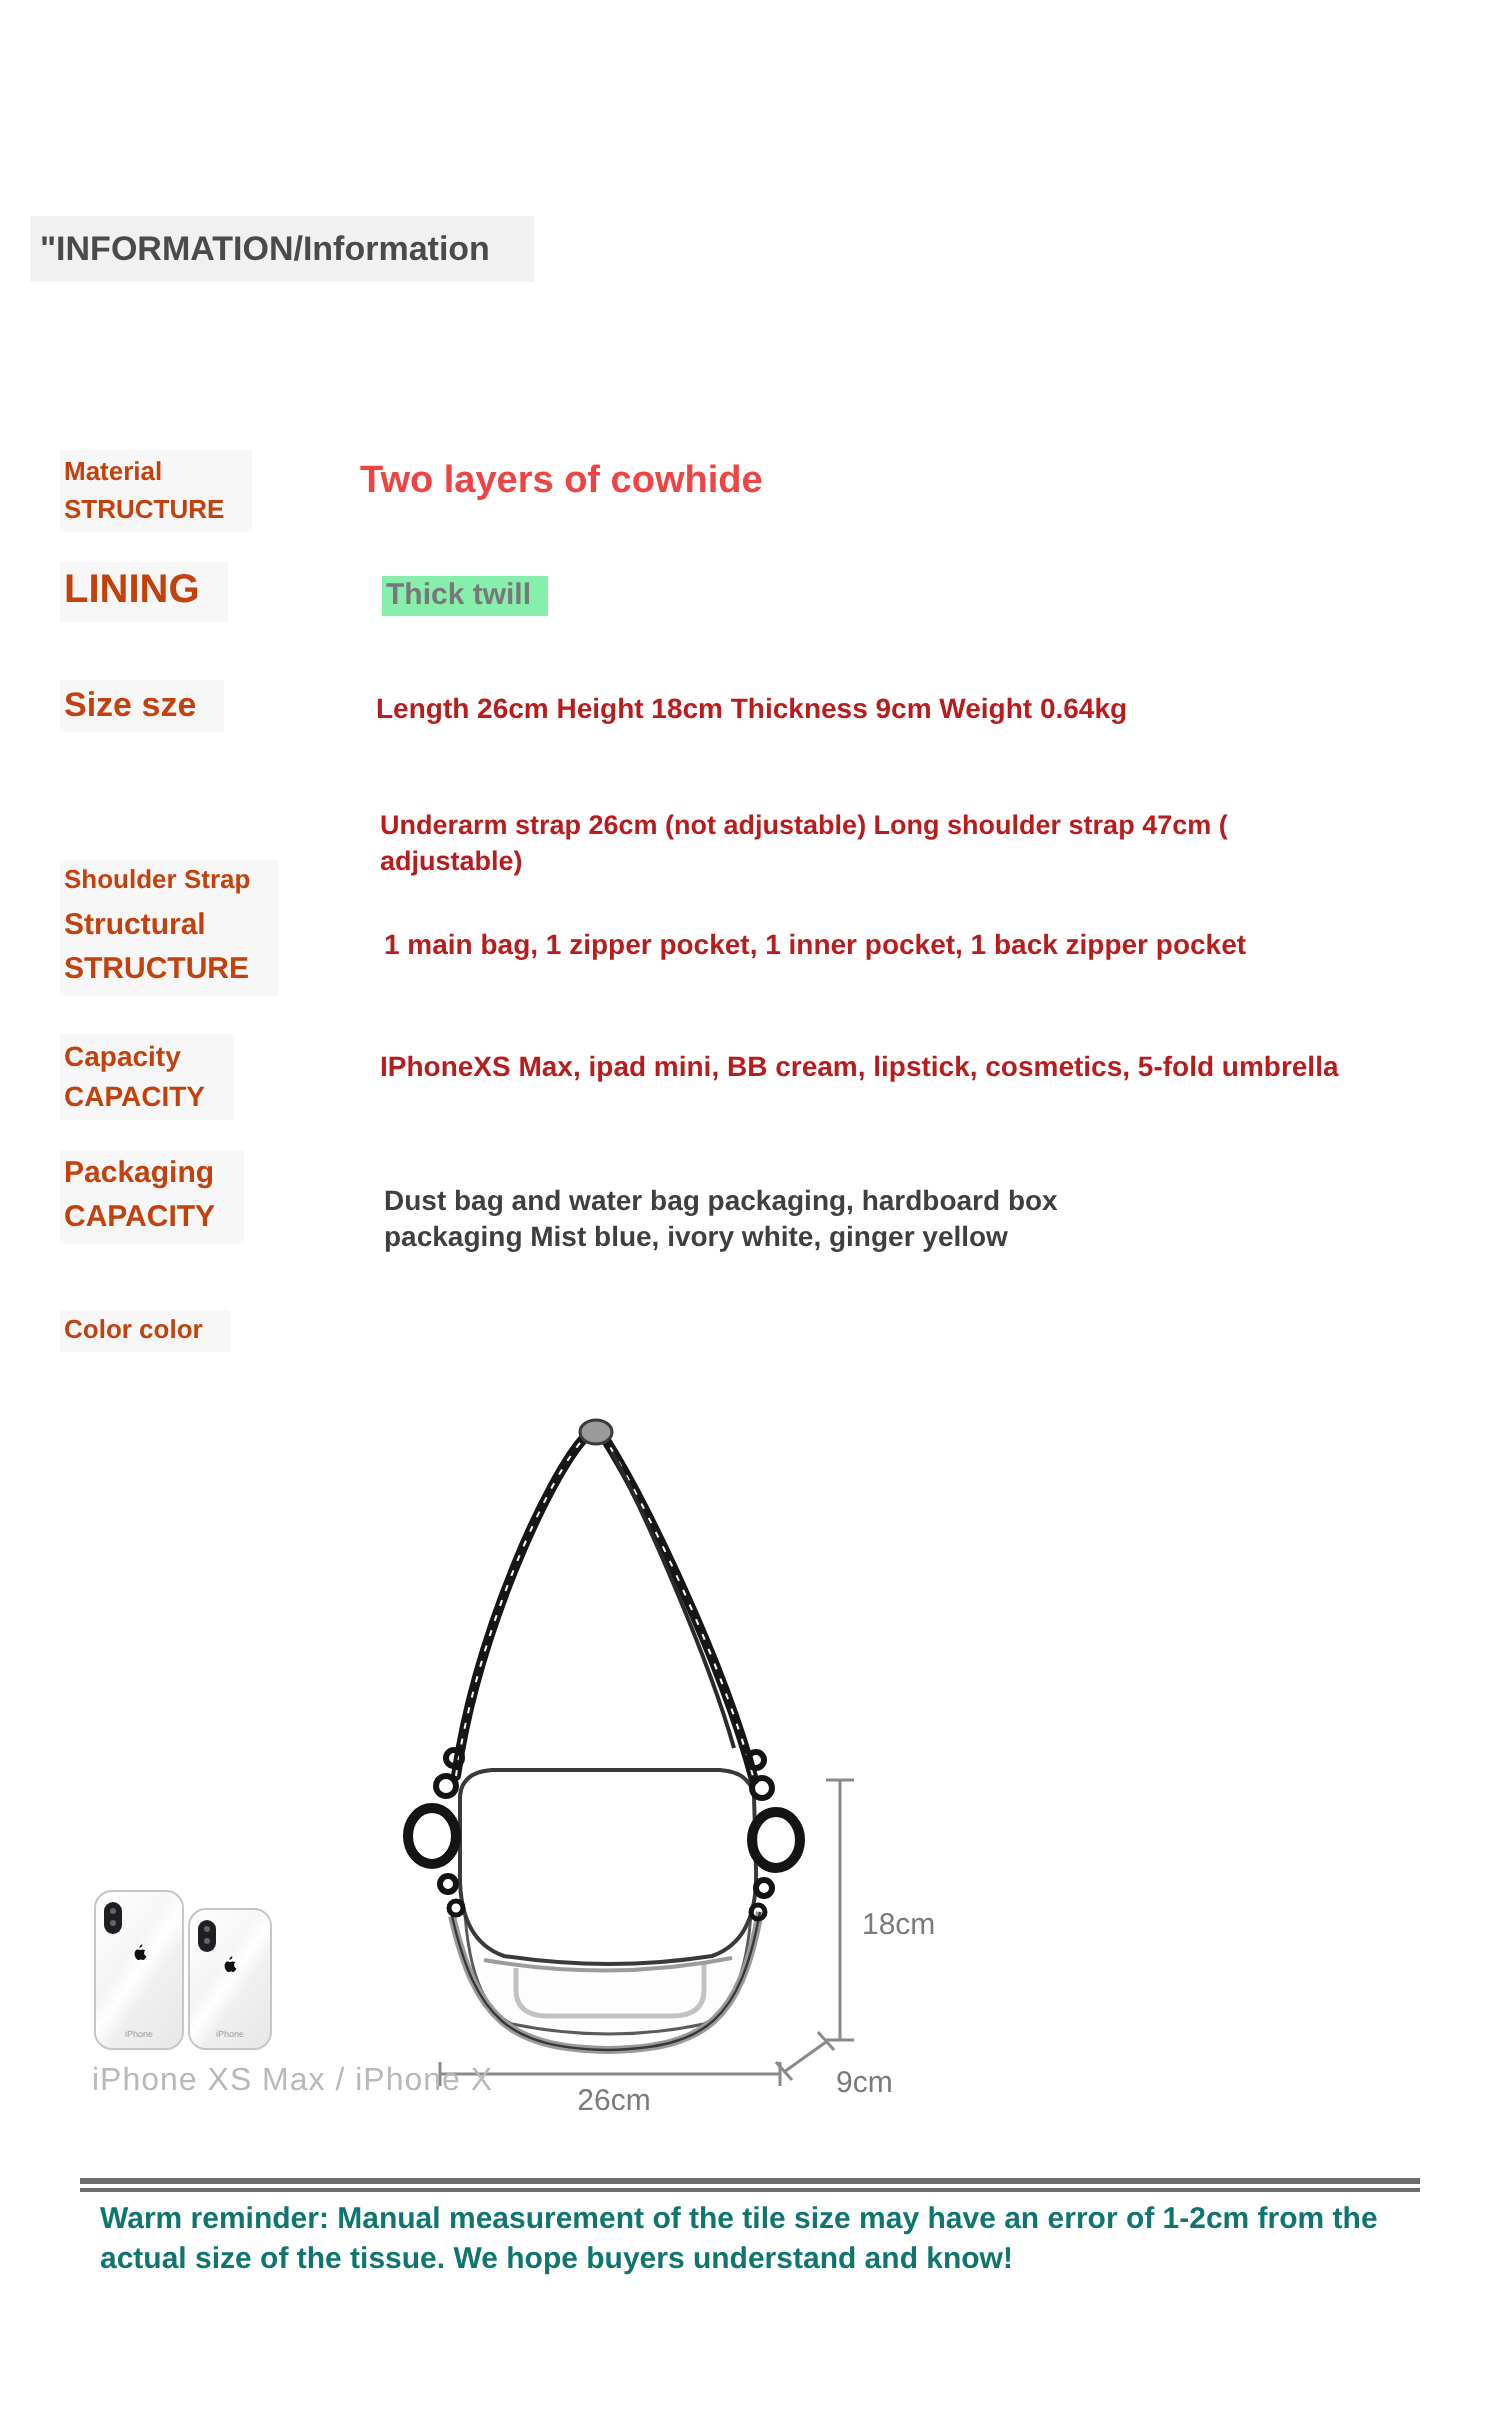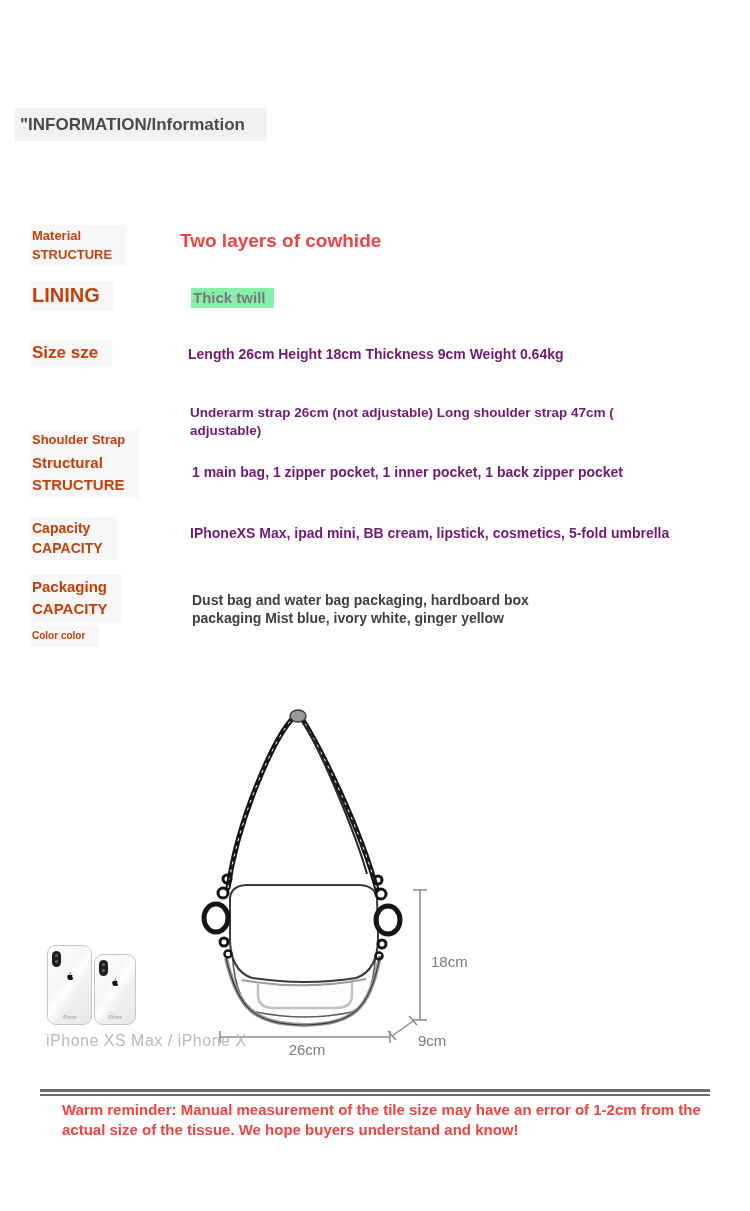--- a/index.html
+++ b/index.html
@@ -19,23 +19,23 @@
     background:#f7f7f7; padding:1px 14px 2px 2px; white-space:nowrap;
   }
   .lab span { display:block; }
   .lab-material { top:225px; font-size:13px; line-height:19px; }
   .lab-lining   { top:281px; font-size:20px; line-height:27px; }
   .lab-size     { top:340px; font-size:17px; line-height:23px; }
   .lab-strap    { top:402px; font-size:13px; line-height:18px;margin-top:28px; }
   .lab-struct   { top:451px; font-size:15px; line-height:22px; }
   .lab-capacity { top:517px; font-size:14px; line-height:20px; }
   .lab-pack     { top:575px; font-size:15px; line-height:22px; }
-  .lab-color    { top:626px; font-size:10px; line-height:18px; }
+  .lab-color    { top:655px; font-size:13px; line-height:18px; }
   
-  .val { position:absolute; font-weight:bold; color:#701a75; }
+  .val { position:absolute; font-weight:bold; color:#b91c1c; }
   .val-material { left:180px; top:230px; font-size:19px; color:#ef4444; }
   .val-lining   { left:191px; top:288px; font-size:15px; color:#787878; background:#86efac; padding:1px 8px 2px 2px; }
   .val-size     { left:188px; top:346px; font-size:14px; }
   .val-strap    { left:190px; top:404px; font-size:13.5px; width:450px; line-height:18px; }
   .val-struct   { left:192px; top:464px; font-size:14px; }
   .val-capacity { left:190px; top:525px; font-size:14px;text-align:center; }
   .val-pack     { left:192px; top:591px; font-size:14px; width:340px; line-height:18px; color:#3f3f3f; }
   
   .figure { position:absolute; left:180px; top:690px; width:290px; height:380px; }
   
@@ -51,22 +51,22 @@
   .cam { position:absolute; left:4px; top:5px; width:9px; height:16px; background:#1f1f23; border-radius:5px; }
   .cam::before, .cam::after { content:""; position:absolute; left:3px; width:3px; height:3px; border-radius:50%; background:#62626a; }
   .cam::before { top:2.5px; } .cam::after { top:9px; }
   .apple { position:absolute; left:50%; top:32%; width:10px; height:12px; transform:translateX(-50%); }
   .brand { position:absolute; bottom:4px; left:0; width:100%; text-align:center; font-size:10px;
     color:#9a9a9a; transform:scale(.45); transform-origin:center bottom; }
   .phones-caption { position:absolute; left:46px; top:1032px; font-size:16px; color:#b9b9b9; letter-spacing:.5px; white-space:nowrap; }
   
   .divider { position:absolute; left:40px; top:1089px; width:670px; height:2px;
     border-top:3px solid #6d6d6d; border-bottom:2px solid #6d6d6d; box-sizing:content-box; }
-  .reminder { position:absolute; left:62px; top:1100px; width:640px;
-    font-size:15px; font-weight:bold; color:#ef4444; line-height:1.32; }
+  .reminder { position:absolute; left:50px; top:1100px; width:640px;
+    font-size:15px; font-weight:bold; color:#0f766e; line-height:1.32; }
 </style>
 </head>
 <body>
 
 <div class="page">
 
   <div class="hdr">"INFORMATION/Information</div>
 
   <div class="lab lab-material">
     <span>Material</span>

